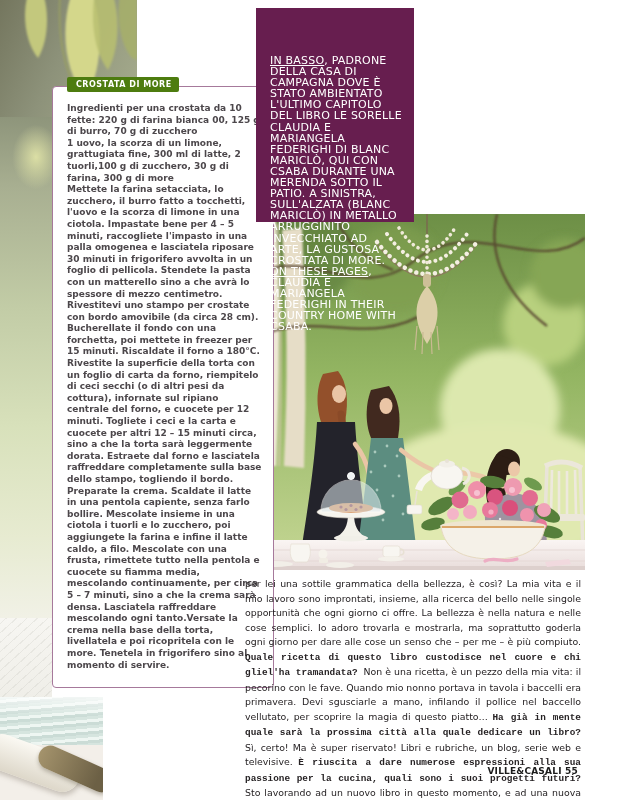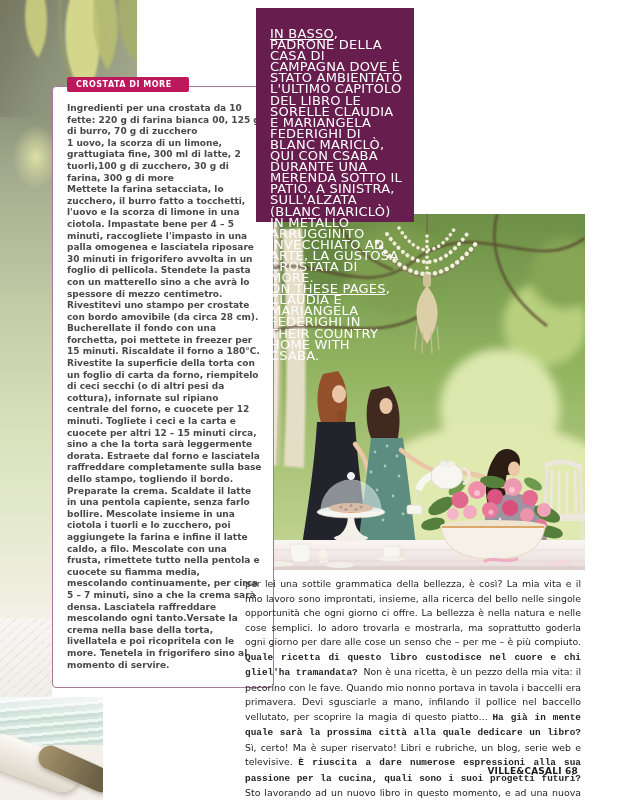--- a/index.html
+++ b/index.html
@@ -47,37 +47,37 @@
     transform:rotate(24deg);box-shadow:1px 2px 4px rgba(90,80,60,.4);
   }
   
   .recipe-box{
     position:absolute;left:52px;top:86px;width:222px;height:602px;z-index:2;
     background:#ffffff;border:1px solid #a6799b;border-radius:4px;
     box-sizing:border-box;
   }
   .recipe-tab{
     position:absolute;left:67px;top:77px;z-index:3;
-    background:#be185d;color:#ffffff;border-radius:2px;
+    background:#4d7c0f;color:#ffffff;border-radius:2px;
     font-size:8px;font-weight:700;letter-spacing:.5px;
-    padding:3px 17px 2px 9px;line-height:10px;
+    padding:3px 7px 2px 9px;line-height:10px;
   }
   .recipe-text{
     position:absolute;left:14px;top:16px;right:10px;
     font-size:9px;line-height:11.6px;color:#4c474b;
   }
   .recipe-text p{margin:0;}
   .recipe-ingredients{font-weight:700;white-space:pre-line;}
   .recipe-method{font-weight:700;}
   
   .caption-box{
     position:absolute;left:256px;top:8px;width:158px;height:214px;z-index:4;
     background:#671e4f;box-sizing:border-box;
-    padding:20px 11px 0 14px;
-    color:#ffffff;font-size:13px;line-height:11.1px;
+    padding:47px 11px 0 14px;
+    color:#ffffff;font-size:11px;line-height:11.1px;
     letter-spacing:.2px;text-transform:uppercase;
   }
   .caption-box span{text-decoration:none;}
   
   .main-photo{
     position:absolute;left:245px;top:214px;width:340px;height:356px;z-index:1;
     overflow:hidden;background:#9db86a;
   }
   
   .article{
@@ -325,15 +325,15 @@
         <path d="M172,277 L170,291" stroke="#e9e3d5" stroke-width="1.6"></path>
         <rect x="162" y="291" width="15" height="9" rx="2" fill="#f7f5f0" stroke="#e2dbce" stroke-width=".6"></rect>
       </g>
     </svg>
   </div>
 
   <div class="caption-box"><span style="text-decoration: underline;">IN BASSO</span><span>, PADRONE DELLA CASA DI CAMPAGNA DOVE È STATO AMBIENTATO L'ULTIMO CAPITOLO DEL LIBRO LE SORELLE CLAUDIA E MARIANGELA FEDERIGHI DI BLANC MARICLÒ, QUI CON CSABA DURANTE UNA MERENDA SOTTO IL PATIO. A SINISTRA, SULL'ALZATA (BLANC MARICLÒ) IN METALLO ARRUGGINITO INVECCHIATO AD ARTE, LA GUSTOSA CROSTATA DI MORE.</span><br><span style="text-decoration: underline;">ON THESE PAGES</span><span>, CLAUDIA E MARIANGELA FEDERIGHI IN THEIR COUNTRY HOME WITH CSABA.</span></div>
 
   <div class="article"><span>per lei una sottile grammatica della bellezza, è così? La mia vita e il mio lavoro sono improntati, insieme, alla ricerca del bello nelle singole opportunità che ogni giorno ci offre. La bellezza è nella natura e nelle cose semplici. Io adoro trovarla e mostrarla, ma soprattutto goderla ogni giorno per dare alle cose un senso che – per me – è più compiuto. </span><span class="b">Quale ricetta di questo libro custodisce nel cuore e chi gliel'ha tramandata? </span><span>Non è una ricetta, è un pezzo della mia vita: il pecorino con le fave. Quando mio nonno portava in tavola i baccelli era primavera. Devi sgusciarle a mano, infilando il pollice nel baccello vellutato, per scoprire la magia di questo piatto… </span><span class="b">Ha già in mente quale sarà la prossima città alla quale dedicare un libro? </span><span>Sì, certo! Ma è super riservato! Libri e rubriche, un blog, serie web e televisive. </span><span class="b">È riuscita a dare numerose espressioni alla sua passione per la cucina, quali sono i suoi progetti futuri? </span><span>Sto lavorando ad un nuovo libro in questo momento, e ad una nuova serie televisiva. Tra i progetti futuri ci sono collaborazioni con testate straniere, che richiedono un impegno decisamente superiore… diciamo che sto studiando! E lo adoro…</span></div>
 
-  <div class="footer"><span>VILLE&amp;CASALI</span> <span>68</span></div>
+  <div class="footer"><span>VILLE&amp;CASALI</span> <span>55</span></div>
 
 </div>
 
 </body></html>

